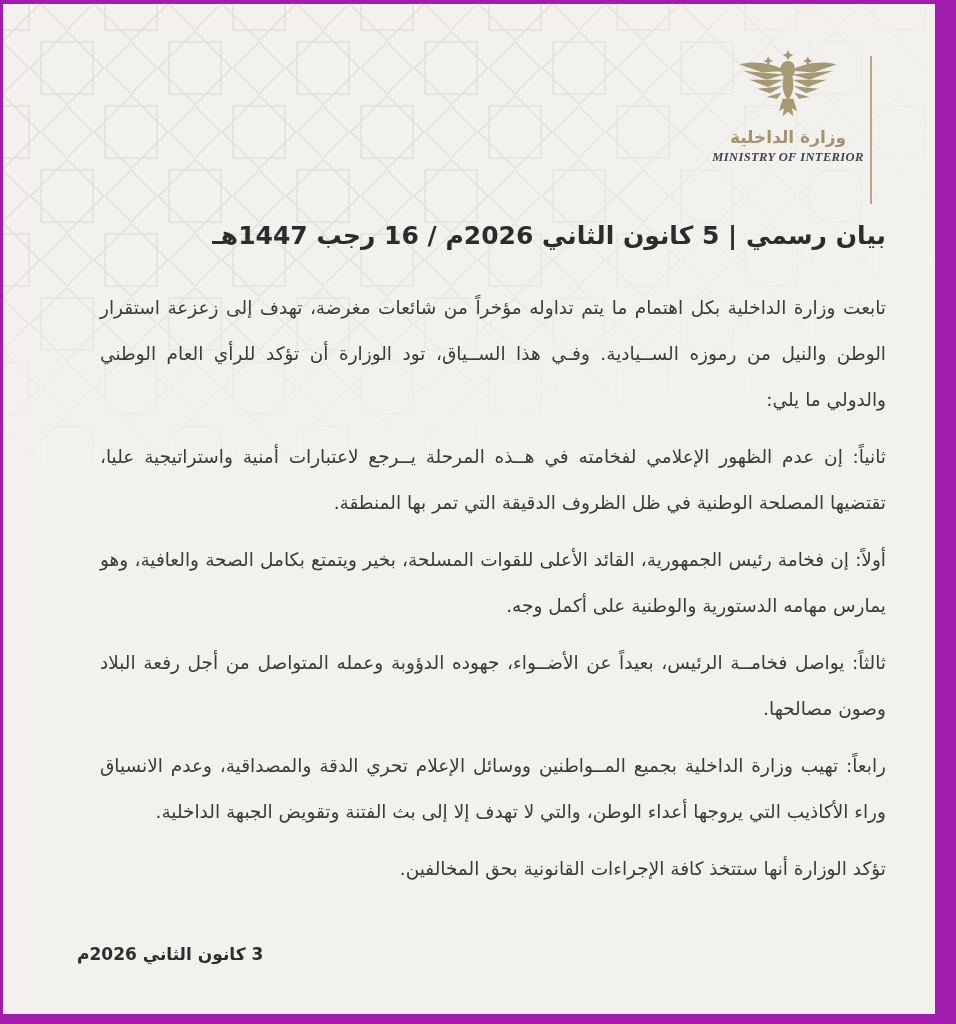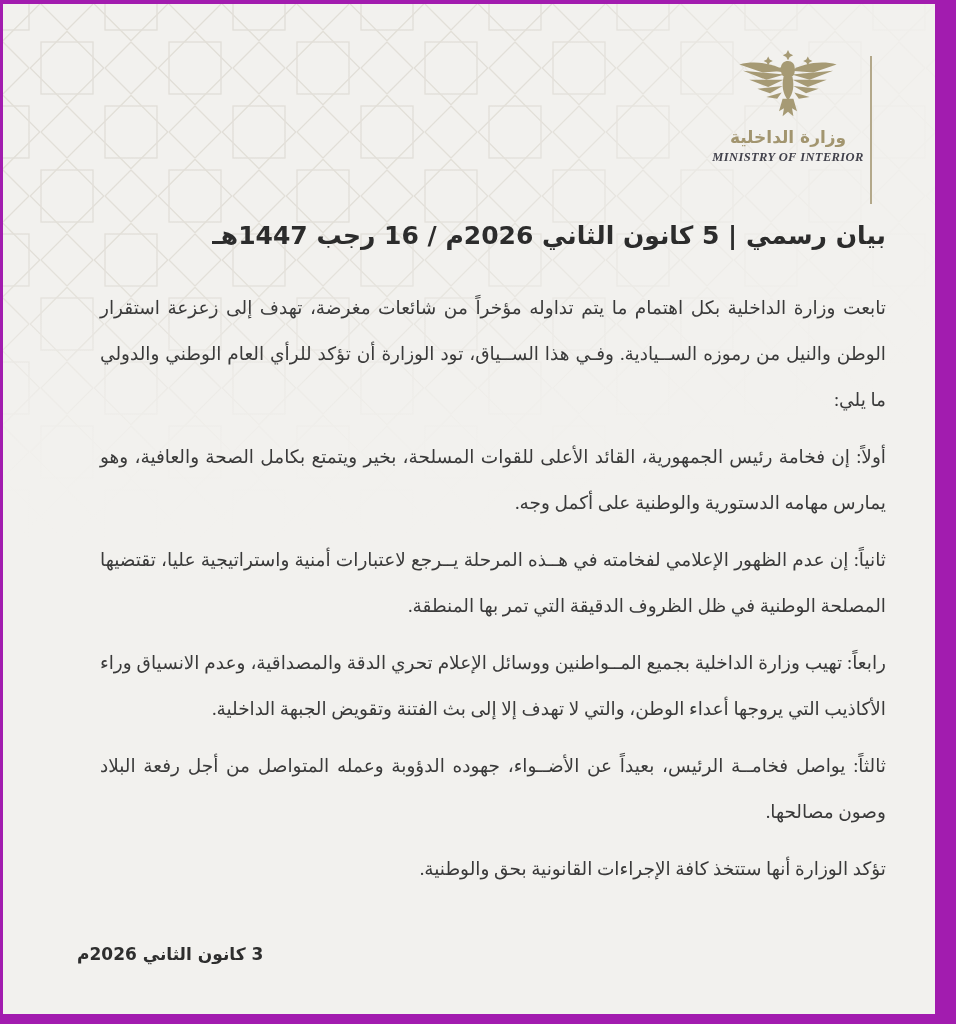--- a/index.html
+++ b/index.html
@@ -43,21 +43,21 @@
   .title {
     position:absolute; top:217px; right:49px; z-index:2;
     direction:rtl; font-size:25px; font-weight:bold; color:#2c2c2c;
     white-space:nowrap;
   }
   .body-text {
     position:absolute; top:281px; right:49px; left:85px; z-index:2;
     direction:rtl; text-align:justify;
     font-size:18.5px; color:#3a3a3a; line-height:46px;
   }
-  .body-text p { margin:0 0 11px 12px;font-family:Liberation Serif, serif; }
+  .body-text p { margin:0 0 11px 12px; }
   .footer-date {
     position:absolute; left:74px; top:936px; z-index:2;
     direction:rtl; text-align:right;
     font-size:17px; font-weight:bold; color:#2e2e2e; line-height:29px;
     display:inline-block;
   }
 </style>
 </head>
 <body>
 
@@ -120,25 +120,25 @@
       <div class="ministry-ar">وزارة الداخلية</div>
       <div class="ministry-en">MINISTRY OF INTERIOR</div>
     </div>
 
     <div class="gold-rule"></div>
 
     <div class="title">بيان رسمي | 5 كانون الثاني 2026م / 16 رجب 1447هـ</div>
 
     <div class="body-text">
       <p>تابعت وزارة الداخلية بكل اهتمام ما يتم تداوله مؤخراً من شائعات مغرضة، تهدف إلى زعزعة استقرار الوطن والنيل من رموزه الســيادية. وفـي هذا الســياق، تود الوزارة أن تؤكد للرأي العام الوطني والدولي ما يلي:</p>
+      <p>ثانياً: إن عدم الظهور الإعلامي لفخامته في هــذه المرحلة يــرجع لاعتبارات أمنية واستراتيجية عليا، تقتضيها المصلحة الوطنية في ظل الظروف الدقيقة التي تمر بها المنطقة.</p>
       <p>أولاً: إن فخامة رئيس الجمهورية، القائد الأعلى للقوات المسلحة، بخير ويتمتع بكامل الصحة والعافية، وهو يمارس مهامه الدستورية والوطنية على أكمل وجه.</p>
-      <p>ثانياً: إن عدم الظهور الإعلامي لفخامته في هــذه المرحلة يــرجع لاعتبارات أمنية واستراتيجية عليا، تقتضيها المصلحة الوطنية في ظل الظروف الدقيقة التي تمر بها المنطقة.</p>
+      <p>ثالثاً: يواصل فخامــة الرئيس، بعيداً عن الأضــواء، جهوده الدؤوبة وعمله المتواصل من أجل رفعة البلاد وصون مصالحها.</p>
       <p>رابعاً: تهيب وزارة الداخلية بجميع المــواطنين ووسائل الإعلام تحري الدقة والمصداقية، وعدم الانسياق وراء الأكاذيب التي يروجها أعداء الوطن، والتي لا تهدف إلا إلى بث الفتنة وتقويض الجبهة الداخلية.</p>
-      <p>ثالثاً: يواصل فخامــة الرئيس، بعيداً عن الأضــواء، جهوده الدؤوبة وعمله المتواصل من أجل رفعة البلاد وصون مصالحها.</p>
-      <p>تؤكد الوزارة أنها ستتخذ كافة الإجراءات القانونية بحق والوطنية.</p>
+      <p>تؤكد الوزارة أنها ستتخذ كافة الإجراءات القانونية بحق المخالفين.</p>
     </div>
 
     <div class="footer-date">
       <div>3 كانون الثاني 2026م</div>
     </div>
 
   </div>
 </div>
 
 </body></html>

